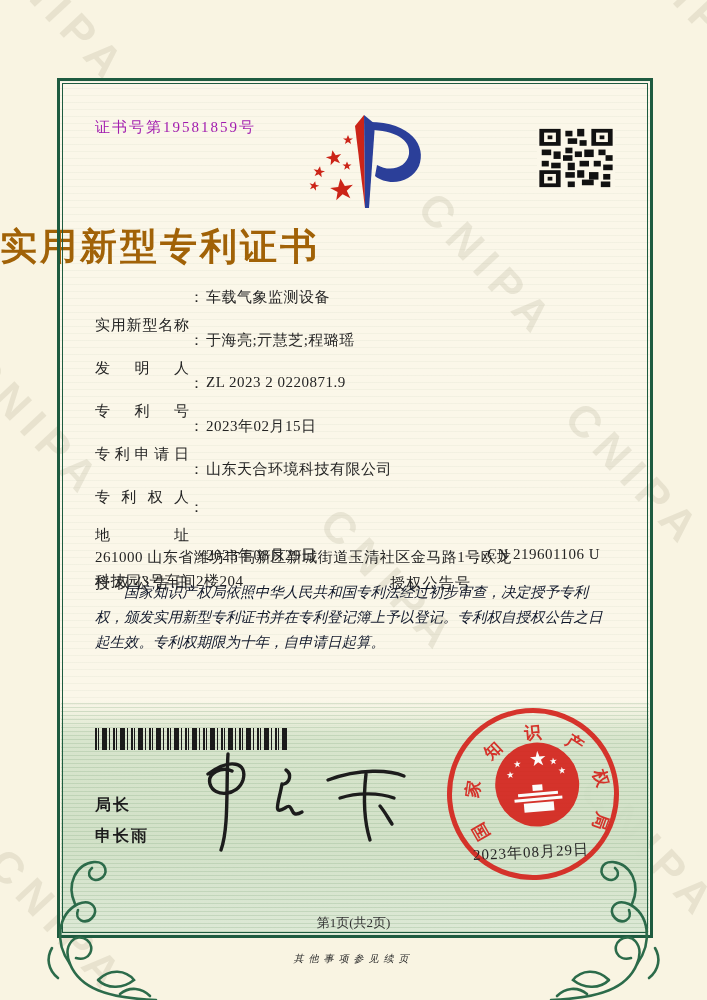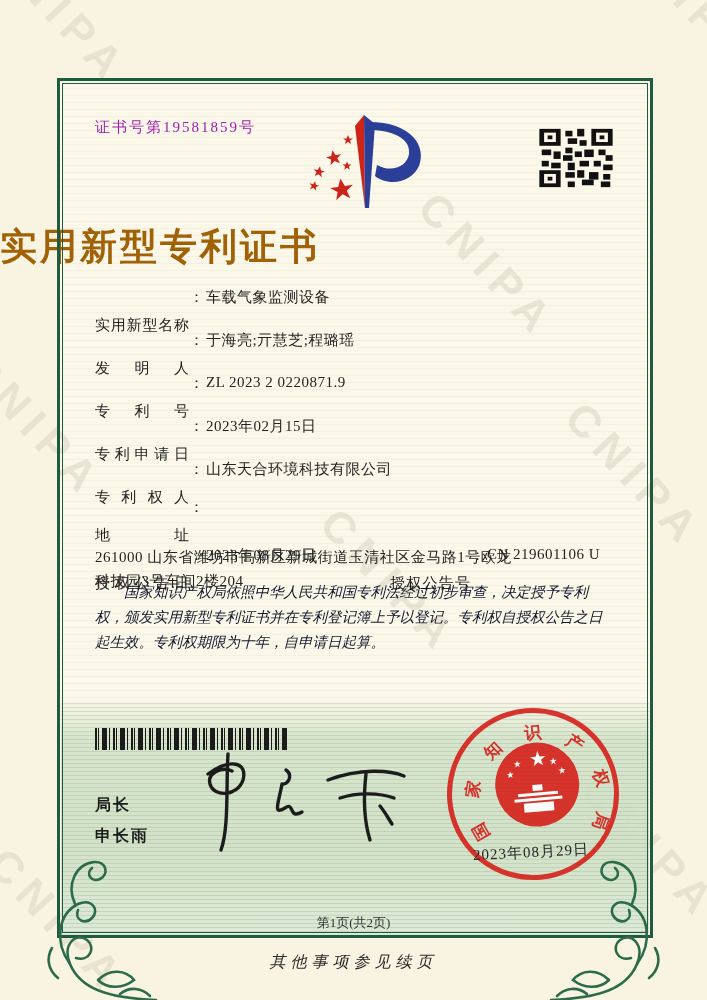--- a/index.html
+++ b/index.html
@@ -106,21 +106,21 @@
     position:absolute; left:473px; top:843px; z-index:3;
     font-size:15px; color:#262626; letter-spacing:1px; transform:rotate(-3deg);
   }
 
   .page-indicator {
     position:absolute; left:0; top:914px; width:707px; text-align:center;
     font-size:13px; color:#333; z-index:2;
   }
   .continuation {
     position:absolute; left:0; top:952px; width:707px; text-align:center;
-    font-size:16px; color:#2a2a2a; letter-spacing:5px; font-style:italic; z-index:2;
+    font-size:10px; color:#2a2a2a; letter-spacing:5px; font-style:italic; z-index:2;
   }
   .flourish { position:absolute; z-index:4; width:130px; height:160px; }
   .flourish.bl { left:28px; top:848px; }
   .flourish.br { left:549px; top:848px; transform:scaleX(-1); }
 </style>
 </head>
 <body>
 
 <div class="page">
 

